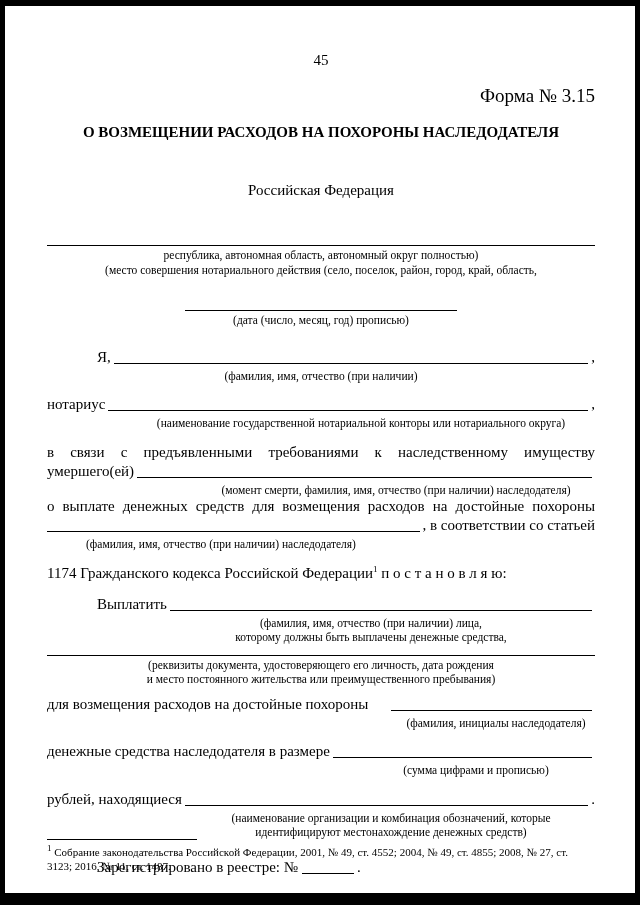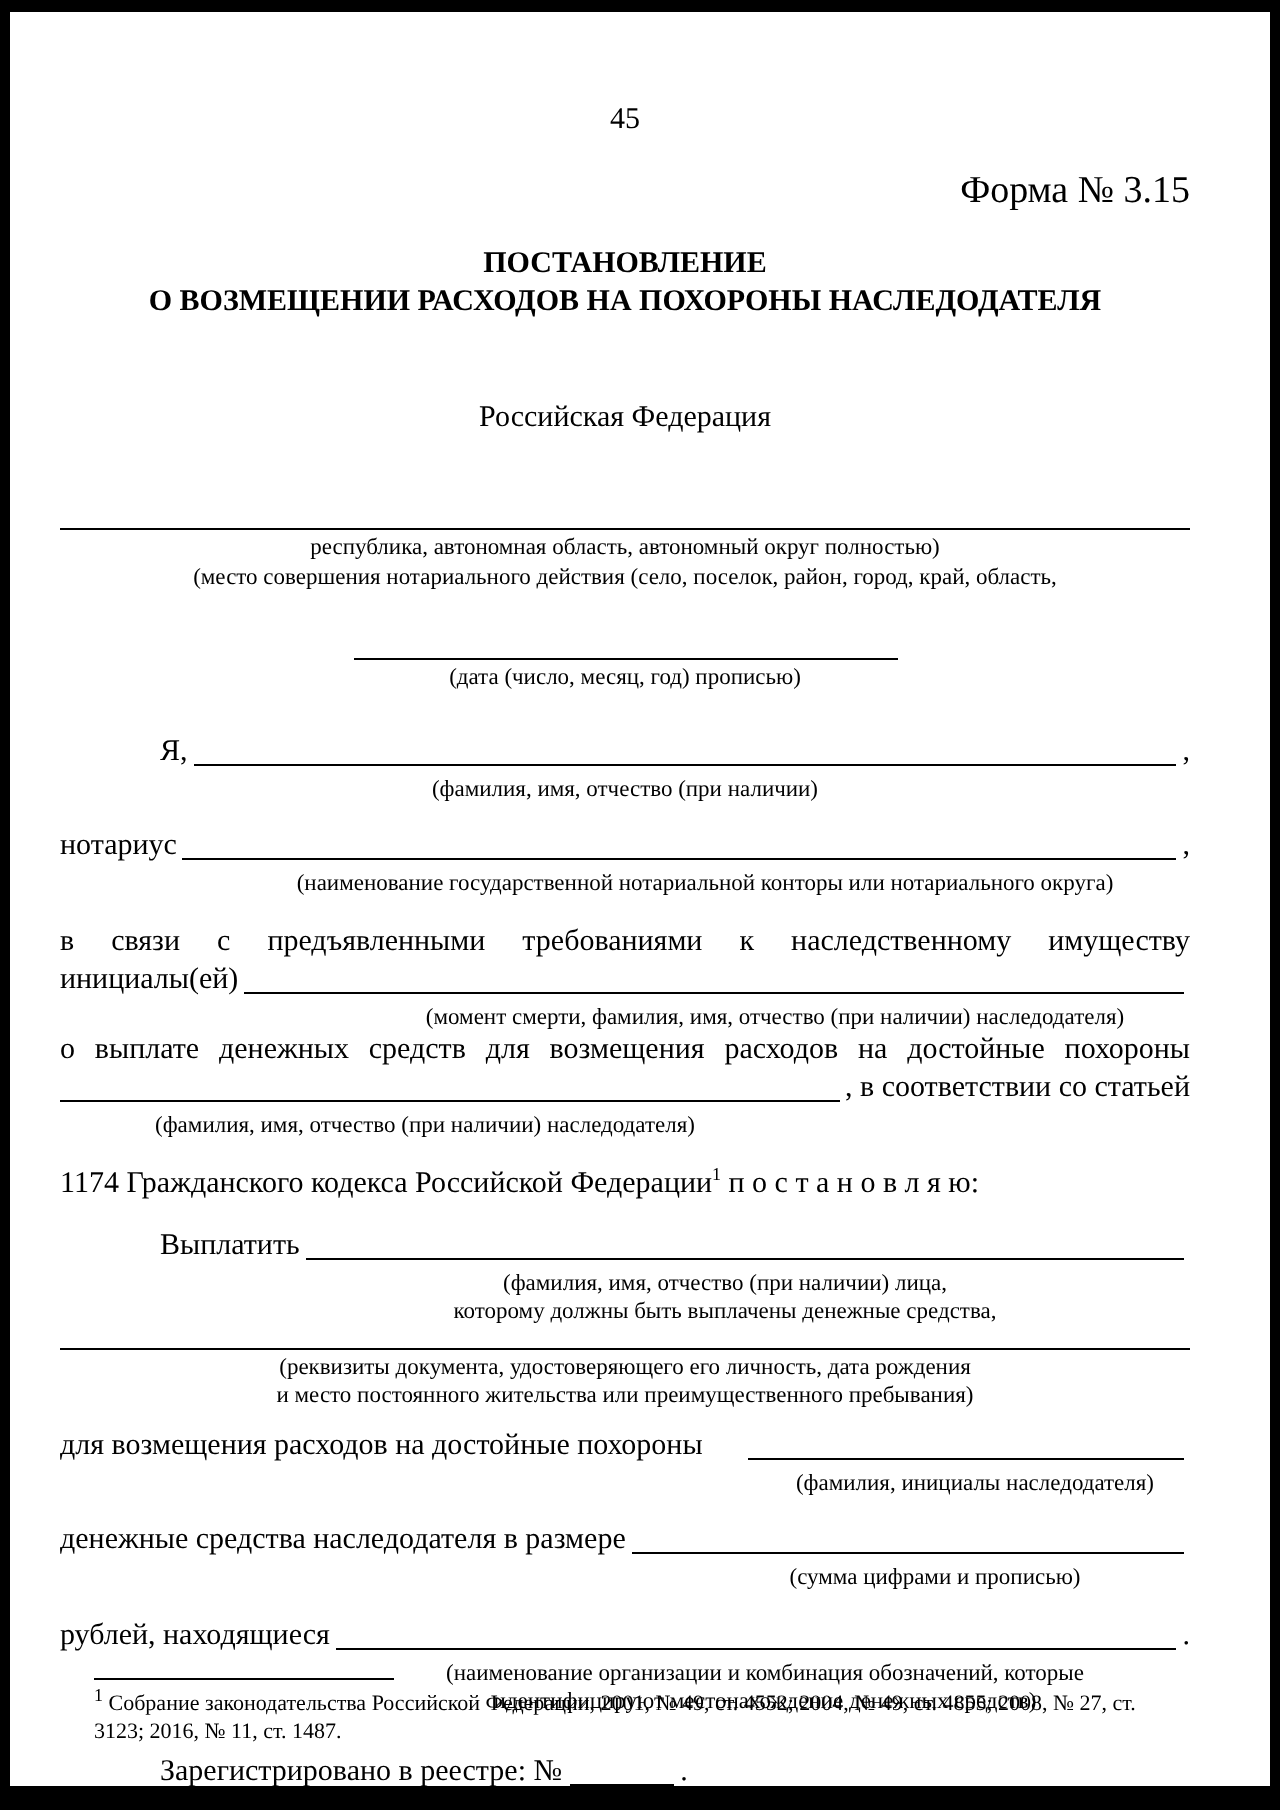--- a/index.html
+++ b/index.html
@@ -5,21 +5,21 @@
   * { margin: 0; padding: 0; box-sizing: border-box; }
   html, body { background: #1a1a1a; }
   body { font-family: "Liberation Serif", serif; color: #000; }
 
   .page {
     width: 640px;
     height: 905px;
     background: #fff;
     border: solid #000;
     border-width: 6px 5px 12px 5px;
-    padding: 0 40px 0 25px;
+    padding: 0 40px 0 42px;
     position: relative;
     overflow: hidden;
   }
 
   .page-number { margin-top: 46px; text-align: center; font-size: 15px; }
   .form-label  { margin-top: 16px; text-align: right; font-size: 19px; font-weight: normal; }
 
   .title { margin-top: 16px; text-align: center; font-weight: bold; font-size: 15px; line-height: 19px; }
   .federation { margin-top: 40px; text-align: center; font-size: 15px; }
 
@@ -68,21 +68,20 @@
 </head>
 <body>
 
 <div class="page">
 
   <div class="page-number">45</div>
 
   <div class="form-label">Форма № 3.15</div>
 
   <div class="title">
-    <div>ПОСТАНОВЛЕНИЕ</div>
     <div>О ВОЗМЕЩЕНИИ РАСХОДОВ НА ПОХОРОНЫ НАСЛЕДОДАТЕЛЯ</div>
   </div>
 
   <div class="federation">Российская Федерация</div>
 
   <div class="rule rule-full"></div>
   <div class="caption">
     <div>республика, автономная область, автономный округ полностью)</div>
     <div>(место совершения нотариального действия (село, поселок, район, город, край, область,</div>
   </div>
@@ -101,21 +100,21 @@
   <div class="row mt2">
     <span>нотариус</span>
     <span class="blank"></span>
     <span>,</span>
   </div>
   <div class="caption cap-notary">(наименование государственной нотариальной конторы или нотариального округа)</div>
 
   <div class="justify mt2">в связи с предъявленными требованиями к наследственному имуществу</div>
 
   <div class="row">
-    <span>инициалы(ей)</span>
+    <span>умершего(ей)</span>
     <span class="blank"></span>
   </div>
   <div class="caption cap-deceased">(момент смерти, фамилия, имя, отчество (при наличии) наследодателя)</div>
 
   <div class="justify">о выплате денежных средств для возмещения расходов на достойные похороны</div>
 
   <div class="row">
     <span class="blank" style="margin-left:0"></span>
     <span>, в соответствии со статьей</span>
   </div>

